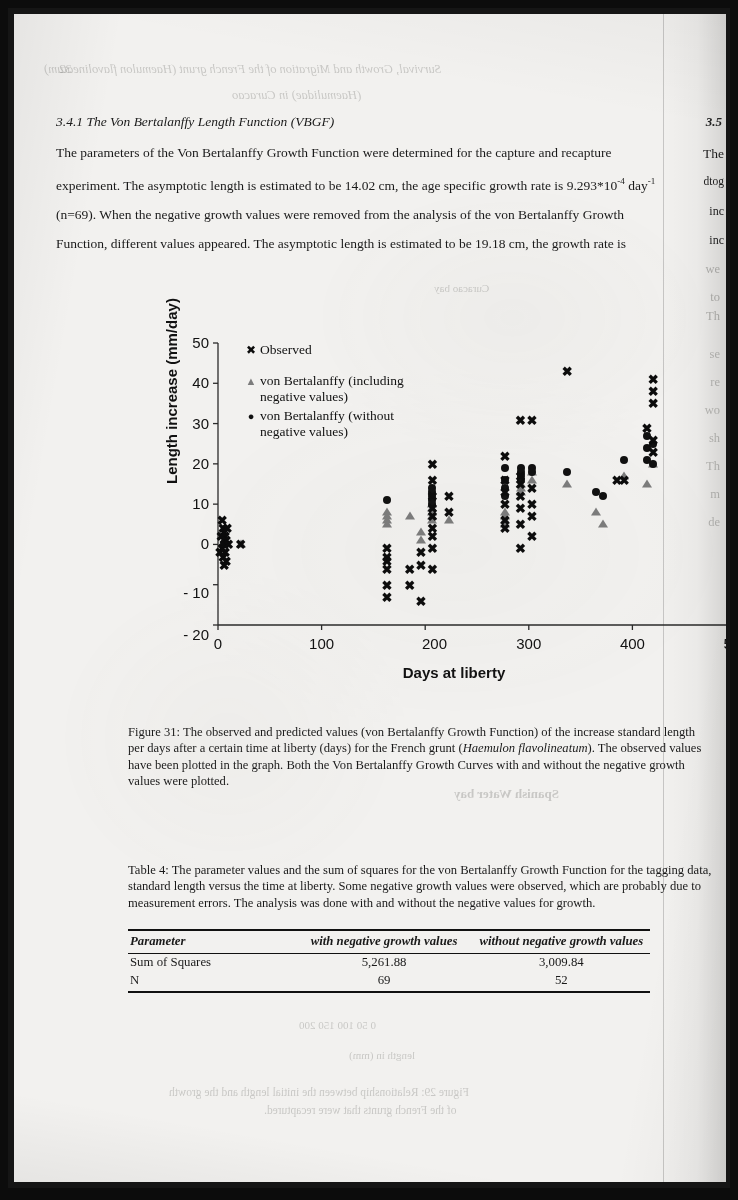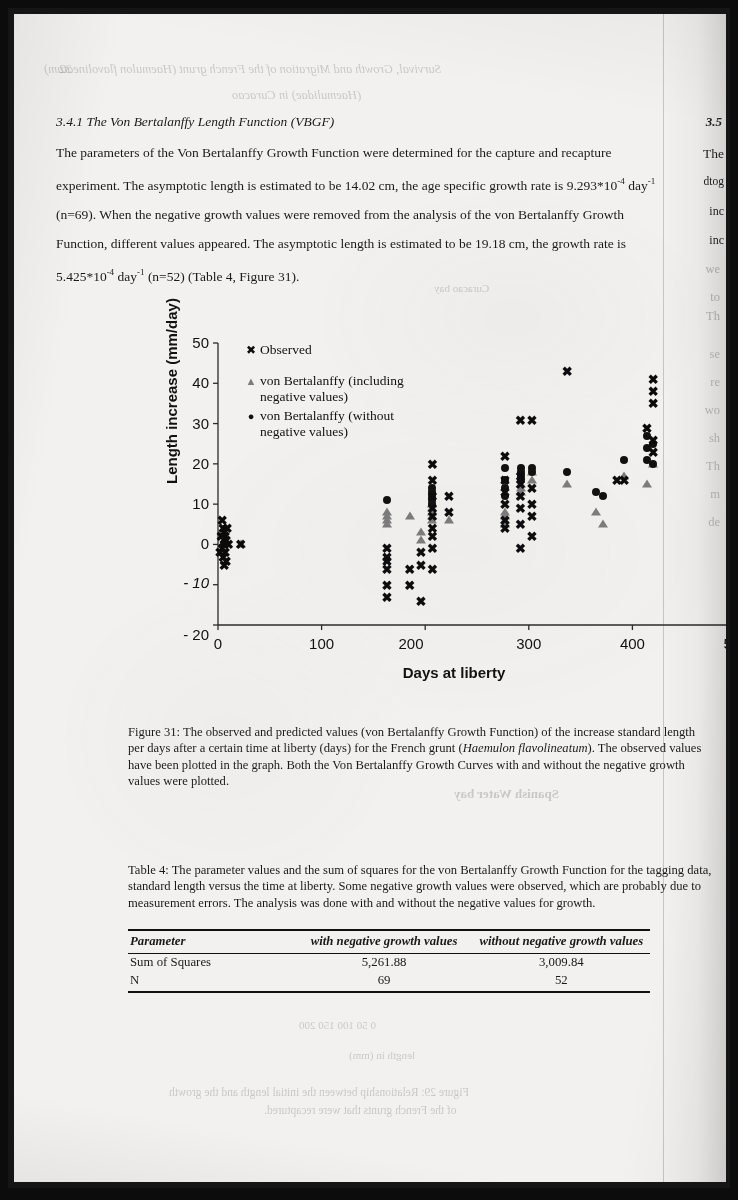--- a/index.html
+++ b/index.html
@@ -183,21 +183,20 @@
     </div>
 
 
     <div class="sec-head">3.4.1 The Von Bertalanffy Length Function (VBGF)</div>
 
     <div class="body-par">
       <p><span>The parameters of the Von Bertalanffy Growth Function were determined for the capture and recapture</span></p>
       <p><span>experiment. The asymptotic length is estimated to be 14.02 cm, the age specific growth rate is 9.293*10</span><sup>-4</sup><span> day</span><sup>-1</sup></p>
       <p><span>(n=69). When the negative growth values were removed from the analysis of the von Bertalanffy Growth</span></p>
       <p><span>Function, different values appeared. The asymptotic length is estimated to be 19.18 cm, the growth rate is</span></p>
-      <p><span>5.425*10</span><sup>-4</sup><span> day</span><sup>-1</sup><span> (n=52) (Table 4, Figure 31).</span></p>
     </div>
 
     <div id="figure">
       <div class="plot">
         <div class="ylabel">Length increase (mm/day)</div>
         <div class="xlabel">Days at liberty</div>
         <svg id="chart-svg" width="580" height="330" style="position:absolute;left:0;top:0;">
             <line x1="54" y1="9" x2="54" y2="291" stroke="#2a2a2a" stroke-width="1.3"></line>
             <line x1="54" y1="291" x2="572" y2="291" stroke="#2a2a2a" stroke-width="1.3"></line>
             <line x1="54" y1="9" x2="49" y2="9" stroke="#2a2a2a" stroke-width="1.3"></line>
@@ -215,27 +214,27 @@
             <line x1="468.40000000000003" y1="291" x2="468.40000000000003" y2="296" stroke="#2a2a2a" stroke-width="1.3"></line>
             <line x1="572" y1="291" x2="572" y2="296" stroke="#2a2a2a" stroke-width="1.3"></line>
           </svg>
         <div id="ytick-layer">
             <div class="ytick" style="right: 535px; top: 9px;">50</div>
             <div class="ytick" style="right: 535px; top: 49.2857px;">40</div>
             <div class="ytick" style="right: 535px; top: 89.5714px;">30</div>
             <div class="ytick" style="right: 535px; top: 129.857px;">20</div>
             <div class="ytick" style="right: 535px; top: 170.143px;">10</div>
             <div class="ytick" style="right: 535px; top: 210.429px;">0</div>
-            <div class="ytick" style="right: 535px; top: 249px; font-style: italic;">- 10</div>
+            <div class="ytick" style="right: 535px; top: 259px;">- 10</div>
             <div class="ytick" style="right: 535px; top: 291px; margin-top: 10px;">- 20</div>
           </div>
         <div id="xtick-layer">
             <div class="xtick" style="left: 31px; top: 301px;">0</div>
             <div class="xtick" style="left: 134.6px; top: 301px;">100</div>
-            <div class="xtick" style="left: 224px; top: 301px;">200</div>
+            <div class="xtick" style="left: 237px; top: 301px; text-align: right;">200</div>
             <div class="xtick" style="left: 341.8px; top: 301px;">300</div>
             <div class="xtick" style="left: 445.4px; top: 301px;">400</div>
             <div class="xtick" style="left: 549px; top: 301px;">500</div>
           </div>
         <div id="marker-layer">
             <div class="marker m-tri" style="left: 60.216px; top: 210.429px;"></div>
             <div class="marker m-tri" style="left: 76.792px; top: 210.429px;"></div>
             <div class="marker m-tri" style="left: 222.868px; top: 178.2px;"></div>
             <div class="marker m-tri" style="left: 222.868px; top: 182.229px;"></div>
             <div class="marker m-tri" style="left: 222.868px; top: 186.257px;"></div>

